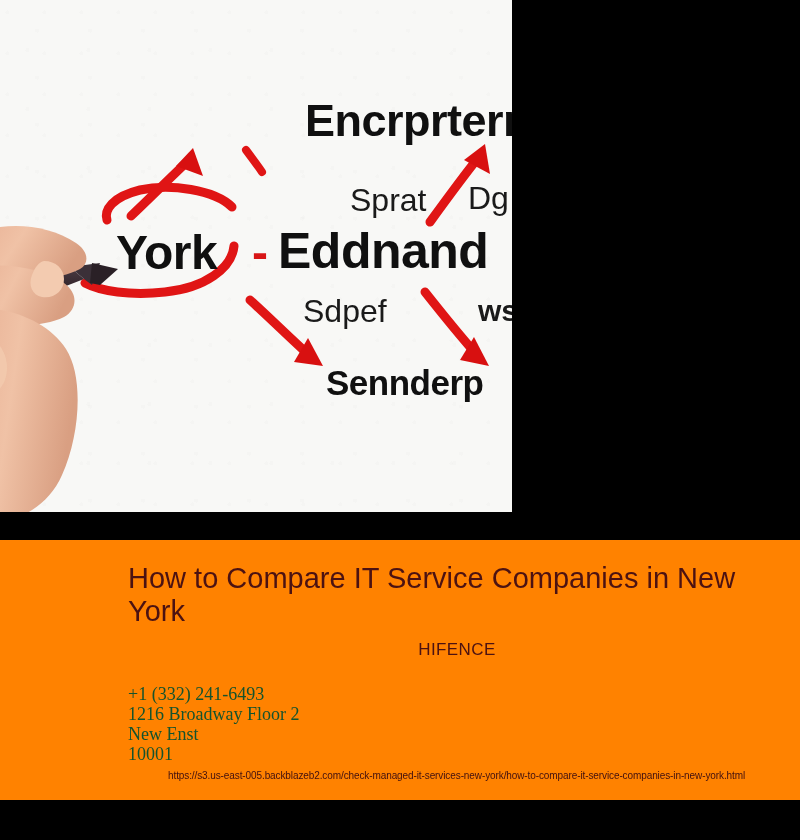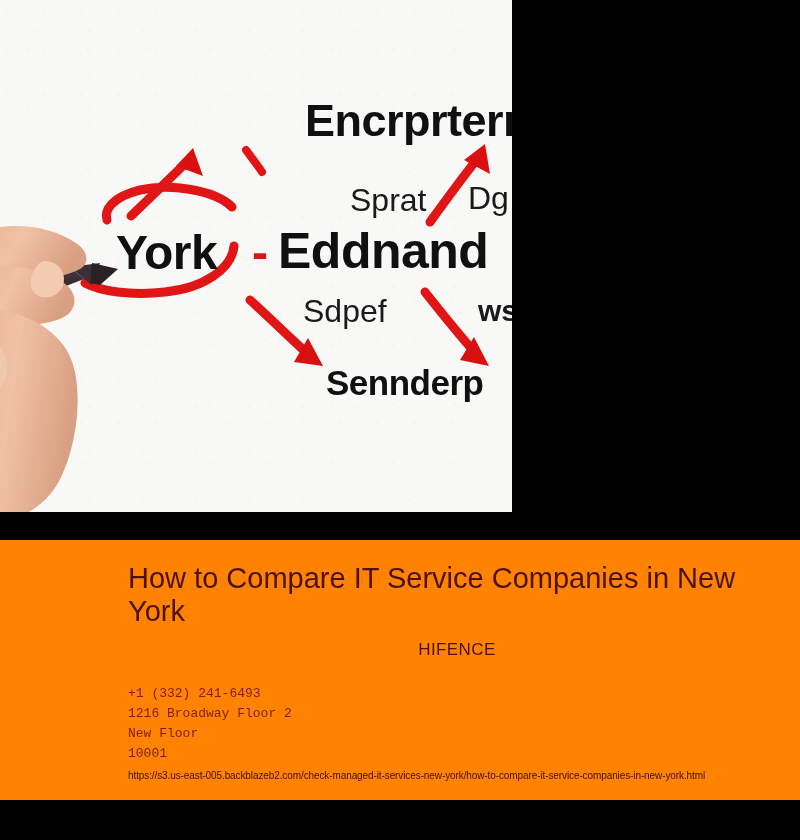--- a/index.html
+++ b/index.html
@@ -150,35 +150,36 @@
     font-size: 17px;
     font-weight: normal;
     letter-spacing: 0.4px;
     text-align: center;
   }
 
   .contact-block {
     margin-top: 24px;
   }
   .contact-line {
-    color: #7f1d1d;
-    font-family: Liberation Mono, monospace;
-    font-size: 13px;
+    color: #14532d;
+    font-family: Liberation Serif, serif;
+    font-size: 18px;
     line-height: 20px;
     letter-spacing: 0px;
   }
 
   .source-url {
     margin-top: 5px;
     color: #401010;
     font-family: "Liberation Sans", sans-serif;
     font-size: 10px;
     line-height: 14px;
     letter-spacing: -0.1px;
     white-space: nowrap;
+    margin-left: 40px;
   }
 </style>
 </head>
 <body>
 
 <div class="page">
 
   <div class="media-area">
 
     <div class="whiteboard">
@@ -264,21 +265,21 @@
   <div class="info-panel">
     <div class="info-inner">
 
       <h1 class="post-title">How to Compare IT Service Companies in New York</h1>
 
       <div class="brand-name">HIFENCE</div>
 
       <div class="contact-block">
         <div class="contact-line">+1 (332) 241-6493</div>
         <div class="contact-line">1216 Broadway Floor 2</div>
-        <div class="contact-line">New Floor</div>
+        <div class="contact-line">New Enst</div>
         <div class="contact-line">10001</div>
       </div>
 
       <div class="source-url">https://s3.us-east-005.backblazeb2.com/check-managed-it-services-new-york/how-to-compare-it-service-companies-in-new-york.html</div>
 
     </div>
   </div>
 
 </div>
 

